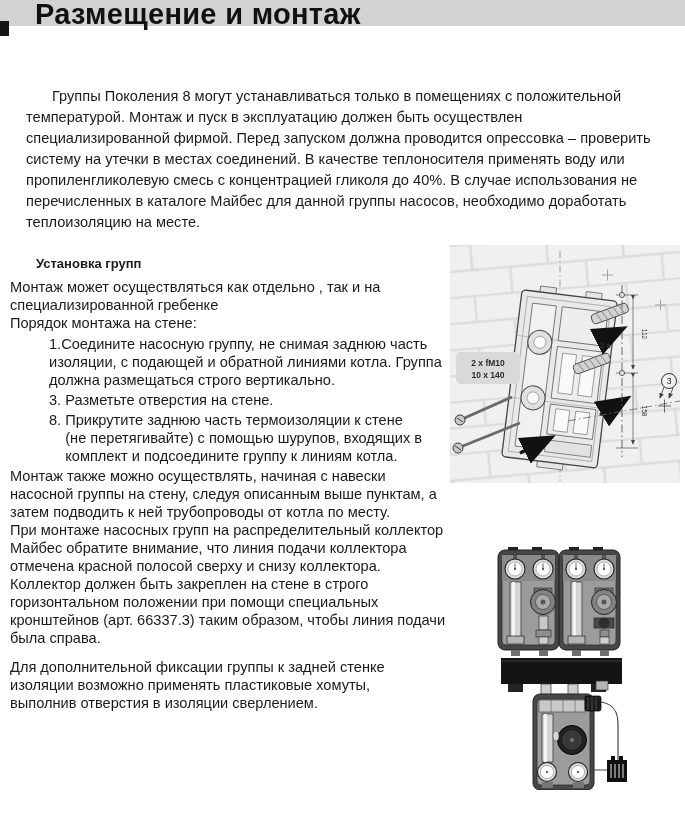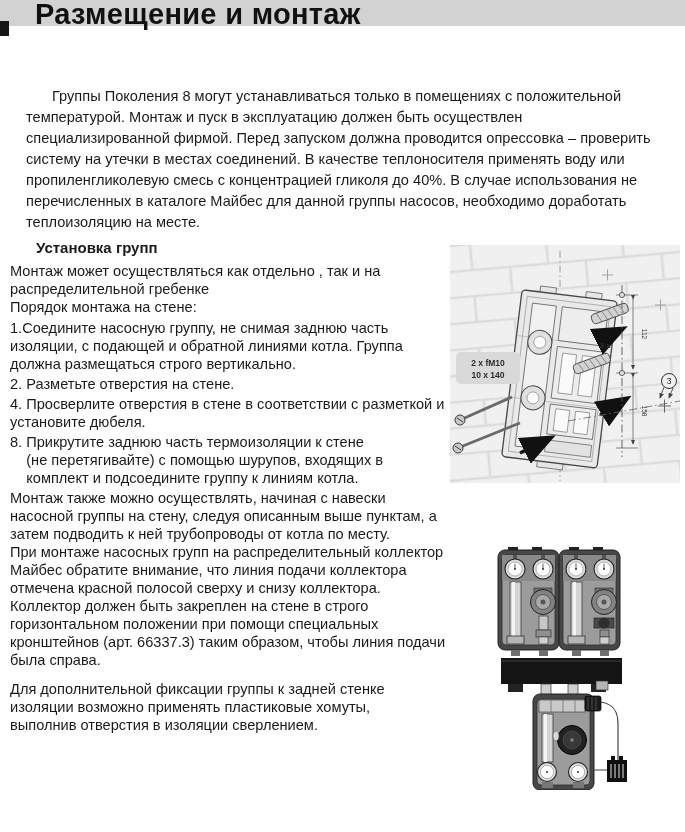--- a/index.html
+++ b/index.html
@@ -5,23 +5,23 @@
   html,body{margin:0;padding:0;background:#fff;}
   .page{position:relative;width:685px;height:832px;background:#ffffff;
         font-family:"Liberation Sans",sans-serif;color:#1a1a1a;overflow:hidden;}
   .band{position:absolute;left:0;top:0;width:685px;height:26px;background:#d2d2d2;}
   .title{position:absolute;left:35px;top:-2px;font-size:29px;font-weight:bold;
          letter-spacing:.3px;color:#111;white-space:nowrap;}
   .notch{position:absolute;left:0;top:21px;width:9px;height:15px;background:#161616;}
   .intro{position:absolute;left:26px;top:86px;width:664px;font-size:14.6px;
          line-height:21px;white-space:pre-wrap;text-indent:26px;}
   .col{position:absolute;left:10px;top:238px;width:455px;font-size:14.6px;line-height:18px;}
-  .col .h{font-size:15px;font-weight:bold;padding-left:26px;margin:0 0 5px 0;line-height:19px;}
+  .col .h{font-size:13px;font-weight:bold;padding-left:26px;margin:16px 0 5px 0;line-height:19px;}
   .p{white-space:pre-wrap;margin:0;}
-  .steps{margin-top:3px;}
+  .steps{margin-top:3px;margin-left:39px;}
   .step{white-space:pre-wrap;margin:0 0 2px 0;}
   .p2{margin-top:2px;}.p3{}.p4{margin-top:11px;}.p5{margin-top:11px;}
   .fig{position:absolute;}
   #fig1{left:450px;top:245px;width:230px;height:238px;}
   #fig2{left:490px;top:544px;width:142px;height:246px;}
   svg text{font-family:"Liberation Sans",sans-serif;}
 </style>
 </head>
 <body>
 
@@ -255,29 +255,27 @@
 температурой. Монтаж и пуск в эксплуатацию должен быть осуществлен
 специализированной фирмой. Перед запуском должна проводится опрессовка – проверить
 систему на утечки в местах соединений. В качестве теплоносителя применять воду или
 пропиленгликолевую смесь с концентрацией гликоля до 40%. В случае использования не
 перечисленных в каталоге Майбес для данной группы насосов, необходимо доработать
 теплоизоляцию на месте.</div>
 
   <div class="col">
     <div class="h">Установка групп</div>
     <div class="p">Монтаж может осуществляться как отдельно , так и на
-распределительной гребенке
+специализированной гребенке
 Порядок монтажа на стене:</div>
     <div class="steps">
       <div class="step">1.Соедините насосную группу, не снимая заднюю часть
 изоляции, с подающей и обратной линиями котла. Группа
 должна размещаться строго вертикально.</div>
-      <div class="step">2. Разметьте отверстия на стене.</div>
-      <div class="step">4. Просверлите отверстия в стене в соответствии с разметкой и
-установите дюбеля.</div>
+      <div class="step">3. Разметьте отверстия на стене.</div>
       <div class="step">8. Прикрутите заднюю часть термоизоляции к стене
     (не перетягивайте) с помощью шурупов, входящих в
     комплект и подсоедините группу к линиям котла.</div>
     </div>
     <div class="p p2">Монтаж также можно осуществлять, начиная с навески
 насосной группы на стену, следуя описанным выше пунктам, а
 затем подводить к ней трубопроводы от котла по месту.</div>
     <div class="p p3">При монтаже насосных групп на распределительный коллектор
 Майбес обратите внимание, что линия подачи коллектора
 отмечена красной полосой сверху и снизу коллектора.

